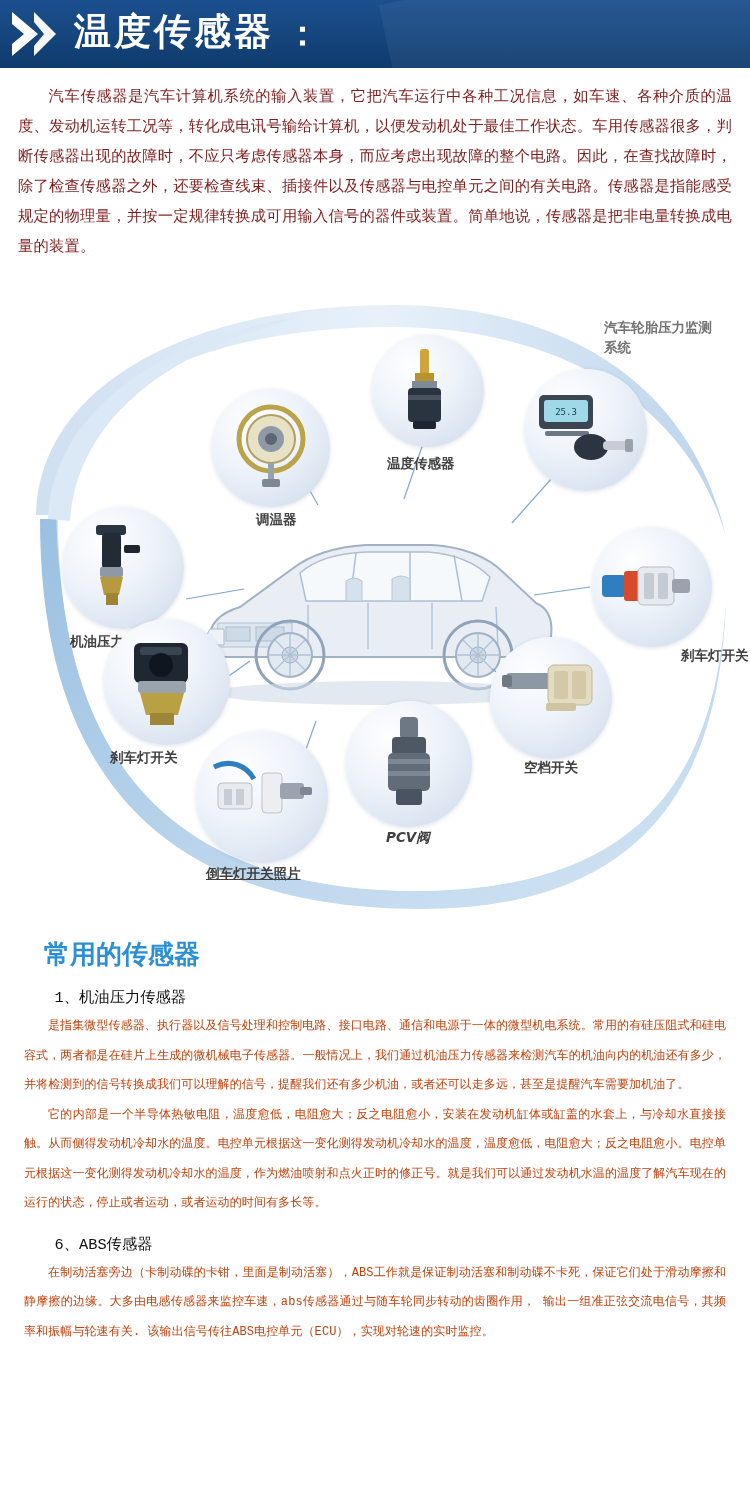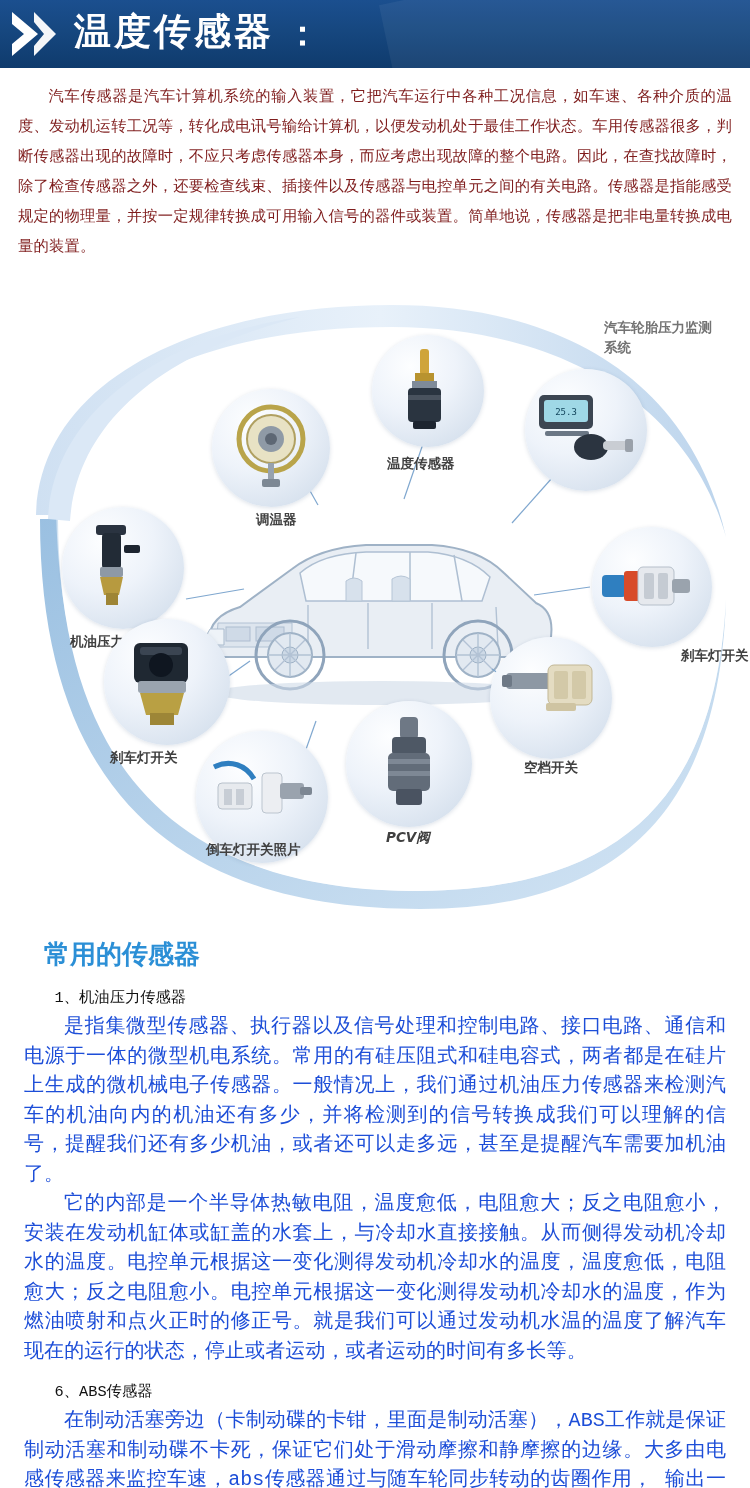--- a/index.html
+++ b/index.html
@@ -113,25 +113,25 @@
     font-family: Liberation Mono, monospace;
   }
   .item-head {
     margin-top: 12px;
     font-size: 15.3px;
     line-height: 28px;
     text-indent: 2em;
     color: #111;
   }
   .item-para {
-    font-size: 20px;
+    font-size: 12px;
     line-height: 29.5px;
     text-align: justify;
     text-indent: 2em;
-    color: #1d4ed8;
+    color: #c2410c;
     letter-spacing: 0.1px;
   }
 </style>
 </head>
 <body>
 
 <div class="banner">
   <div class="shine"></div>
   <div class="arrow">
     <svg width="52" height="52" viewBox="0 0 52 52">
@@ -345,21 +345,21 @@
       <svg width="132" height="132" viewBox="0 0 132 132">
         <path d="M18,36 C34,28 50,34 58,48" stroke="#2f7fc0" stroke-width="5" fill="none"></path>
         <rect x="22" y="52" width="34" height="26" rx="4" fill="#e7eaee" stroke="#b8c1cb"></rect>
         <rect x="28" y="58" width="8" height="16" fill="#c7cdd5"></rect>
         <rect x="40" y="58" width="8" height="16" fill="#c7cdd5"></rect>
         <rect x="66" y="42" width="20" height="40" rx="4" fill="#eceef2" stroke="#bcc5cf"></rect>
         <rect x="84" y="52" width="24" height="16" rx="3" fill="#9aa3ae"></rect>
         <rect x="104" y="56" width="12" height="8" rx="2" fill="#7d8793"></rect>
       </svg>
     </div>
-    <div class="caption" style="left:206px; top:572px;">倒车灯开关照片</div>
+    <div class="caption" style="left:206px; top:596px;text-decoration:underline;">倒车灯开关照片</div>
   </div>
 
 </div>
 
 <div class="section-title">常用的传感器</div>
 
 <div class="body-text">
   <div class="item-head">1、机油压力传感器</div>
   <div class="item-para">是指集微型传感器、执行器以及信号处理和控制电路、接口电路、通信和电源于一体的微型机电系统。常用的有硅压阻式和硅电容式，两者都是在硅片上生成的微机械电子传感器。一般情况上，我们通过机油压力传感器来检测汽车的机油向内的机油还有多少，并将检测到的信号转换成我们可以理解的信号，提醒我们还有多少机油，或者还可以走多远，甚至是提醒汽车需要加机油了。</div>
 

